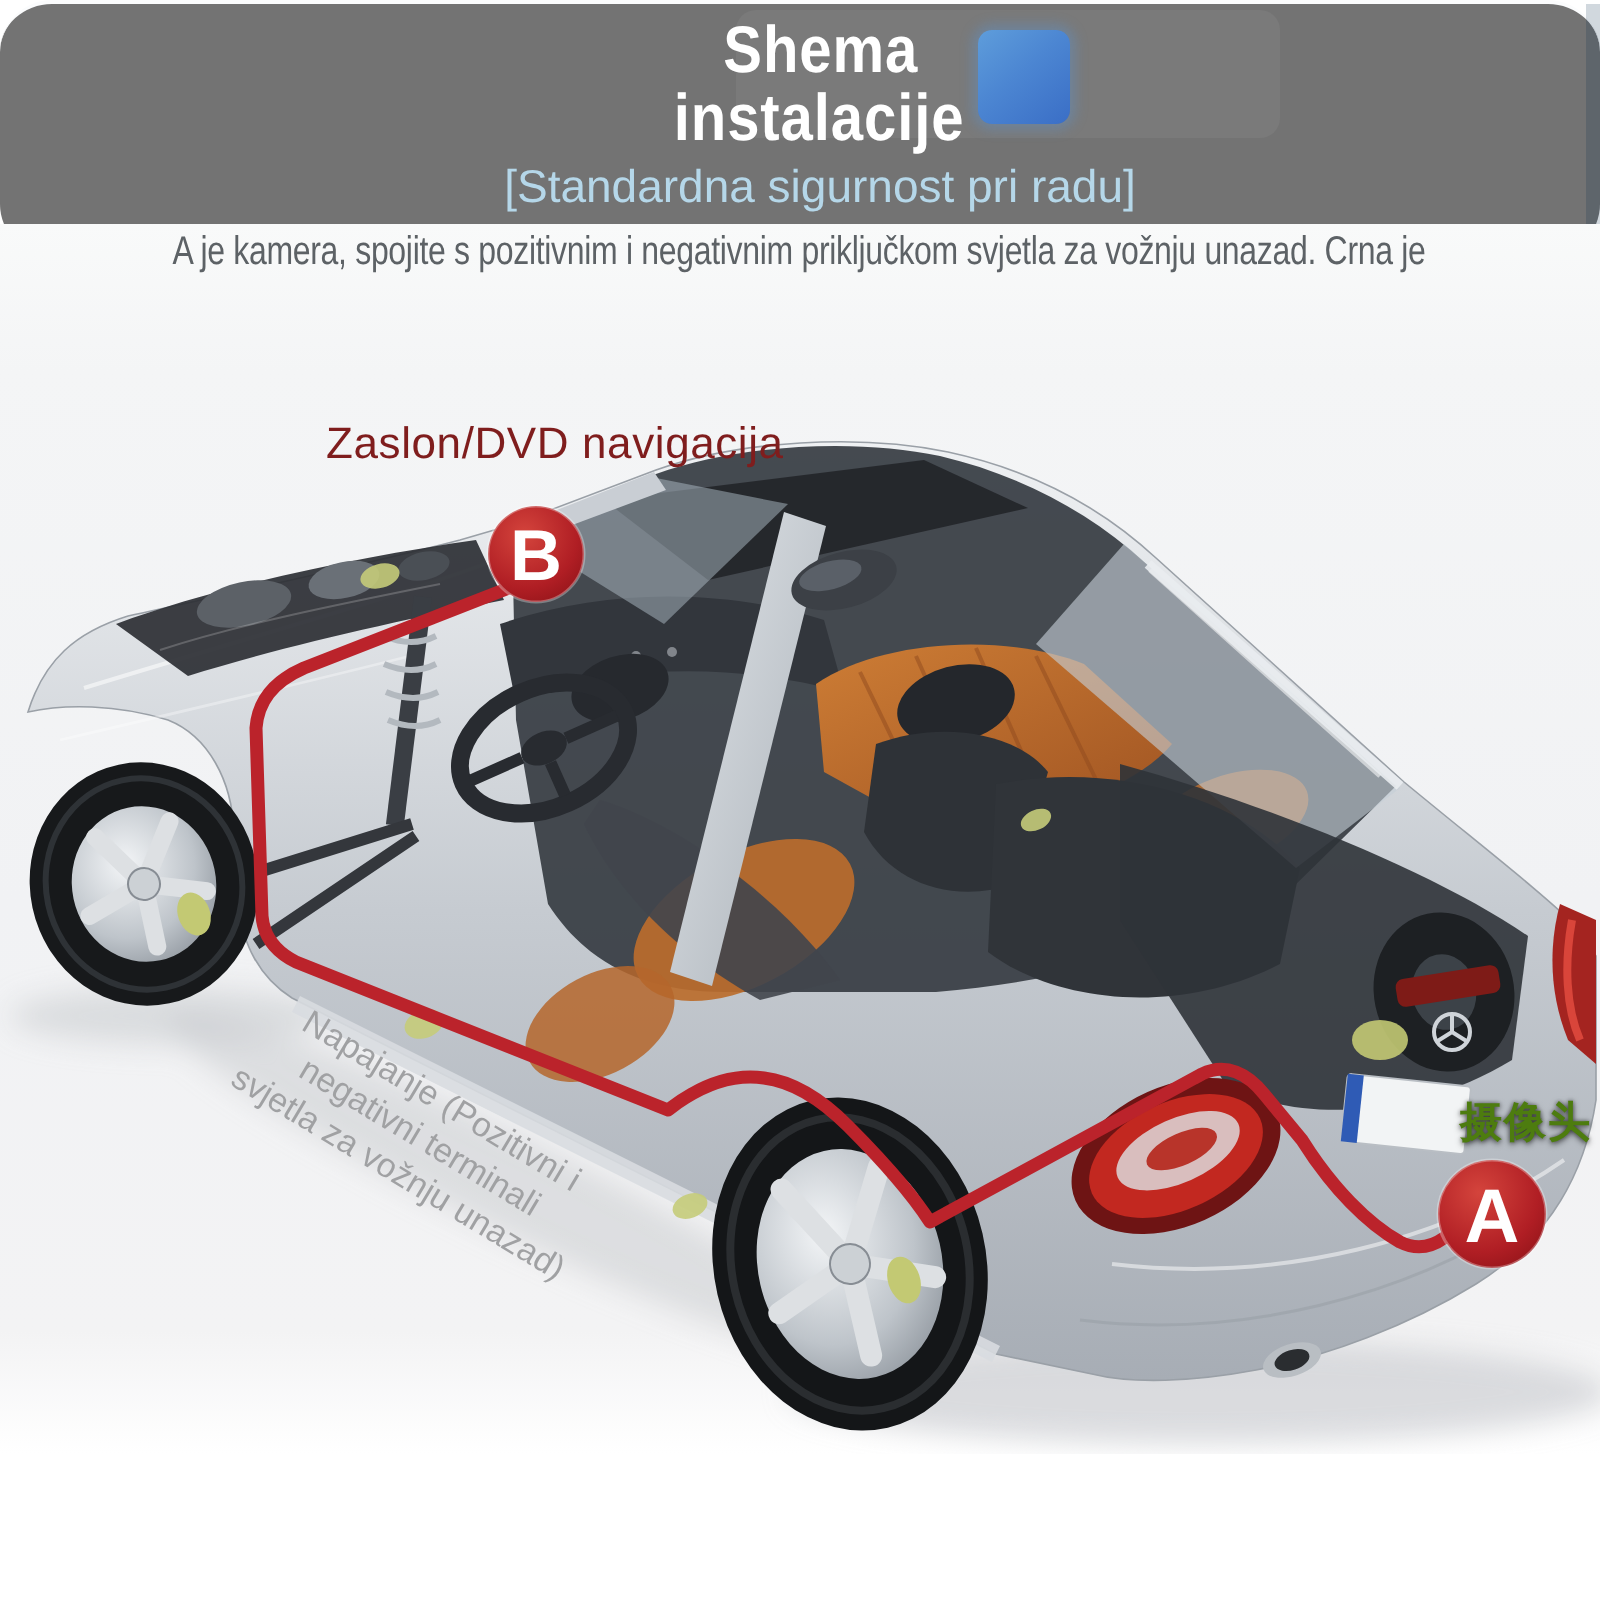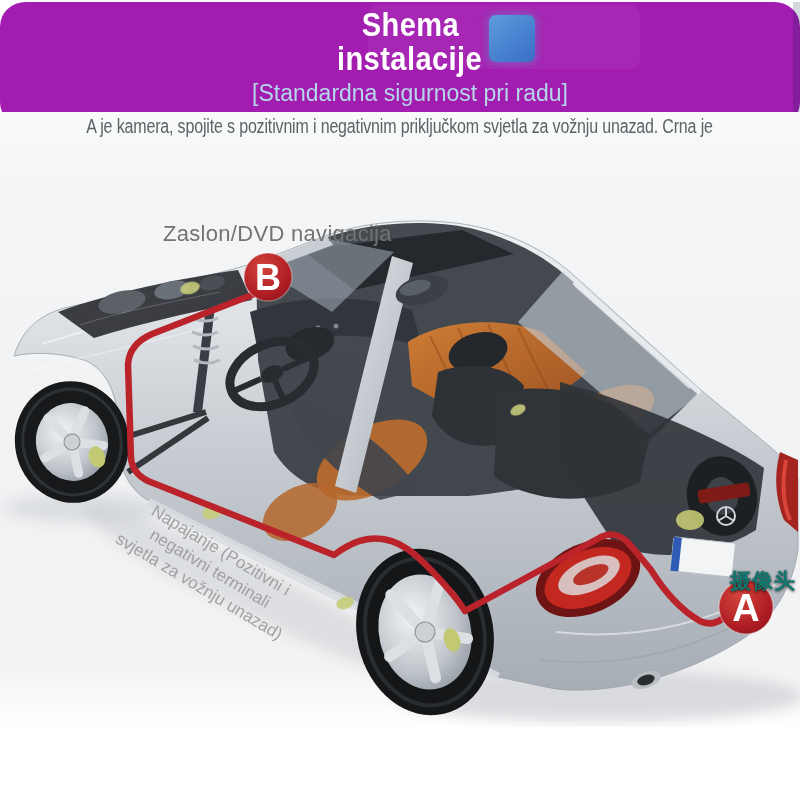--- a/index.html
+++ b/index.html
@@ -4,21 +4,21 @@
 <style>
   html,body{margin:0;padding:0;}
   .page{
     position:relative;width:800px;height:800px;overflow:hidden;
     background:#ffffff;font-family:"Liberation Sans",sans-serif;
     -webkit-font-smoothing:antialiased;
   }
   
   .header{
     position:absolute;left:0;top:0;width:800px;height:128px;
-    background:#a21caf;border-top:2px solid #fbfcfd;box-sizing:border-box;border-radius:26px;
+    background:#737373;border-top:2px solid #fbfcfd;box-sizing:border-box;border-radius:26px;
   }
   .header-edge{
     position:absolute;right:0;top:0;width:7px;height:112px;
     background:rgba(0,40,70,.18);
   }
   .title-glow{
     position:absolute;left:368px;top:3px;width:272px;height:64px;
     background:rgba(255,255,255,.05);border-radius:10px;
   }
   .header-text{position:absolute;left:0;top:0;width:800px;text-align:center;transform:translateX(10px);}
@@ -43,30 +43,30 @@
     background:linear-gradient(180deg,#f9fafa 0%,#f4f5f6 12%,#f1f2f4 55%,#f3f3f4 90%,#ffffff 100%);
   }
   .description{position:absolute;left:0;top:3px;width:640px;text-align:center;}
   .desc-line{
     color:#5d6266;font-size:20px;line-height:22px;letter-spacing:-.2px;white-space:nowrap;
   }
   .desc-line .squeeze{display:inline-block;transform:translateX(8px) scaleX(.8);}
   .car-svg{position:absolute;left:0;top:160px;width:800px;height:575px;}
   
   .screen-label{
-    position:absolute;left:163px;top:209px;color:#737373;font-size:22px;
-    letter-spacing:.3px;white-space:nowrap;margin-top:12px;
+    position:absolute;left:163px;top:209px;color:#7f1d1d;font-size:22px;
+    letter-spacing:.3px;white-space:nowrap;
   }
   .power-label{
     position:absolute;left:90px;top:537px;width:240px;text-align:center;
     color:#a0a1a3;font-size:17px;line-height:21px;
     transform:rotate(31deg);
   }
   .camera-label{
-    position:absolute;left:730px;top:567px;color:#0f766e;font-size:21px;font-weight:700;
+    position:absolute;left:730px;top:547px;color:#4d7c0f;font-size:21px;font-weight:700;
     letter-spacing:1px;white-space:nowrap;
     text-shadow:0 1px 3px rgba(0,0,0,.6),0 0 2px rgba(0,0,0,.4);
   }
   .bottom-strip{position:absolute;left:0;top:727px;width:800px;height:73px;background:#ffffff;}
 </style>
 </head>
 <body>
 
 <div class="page">
 

